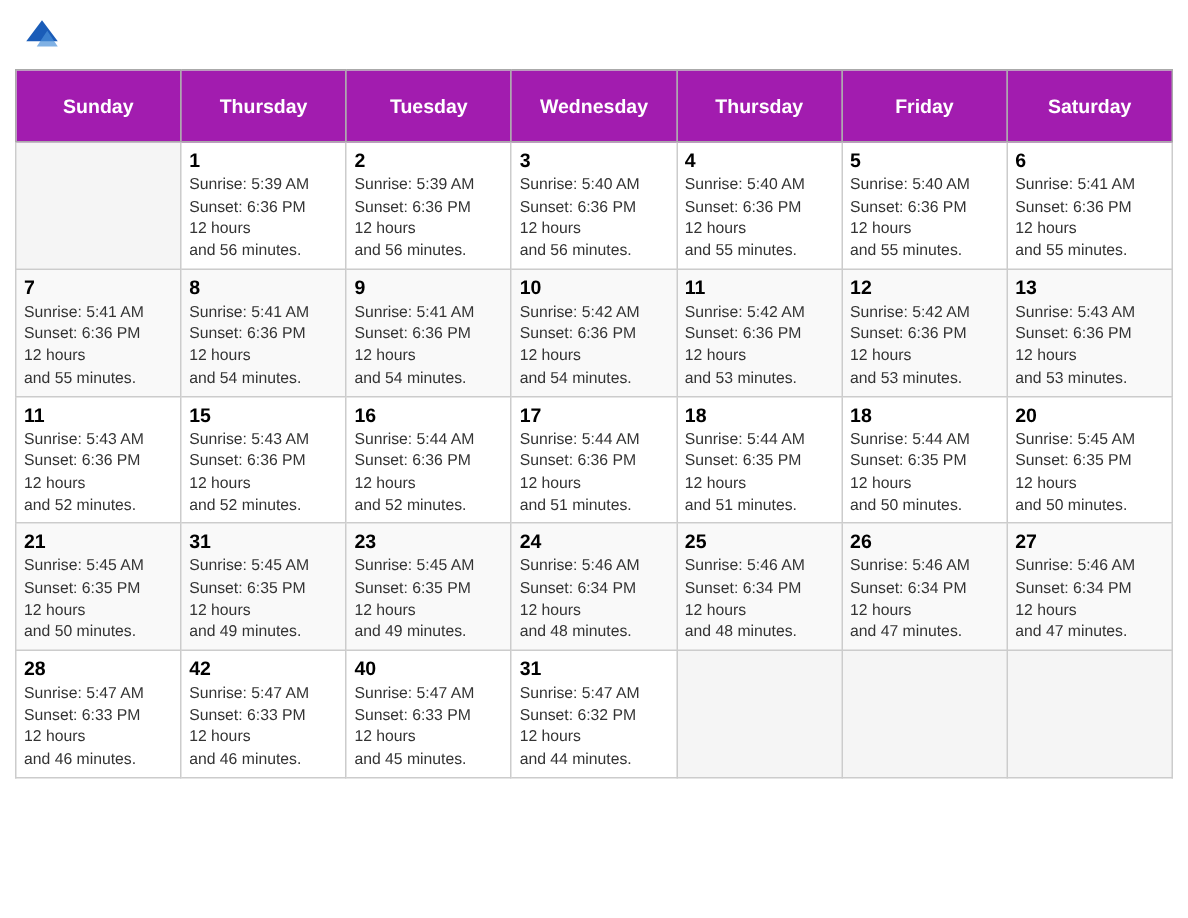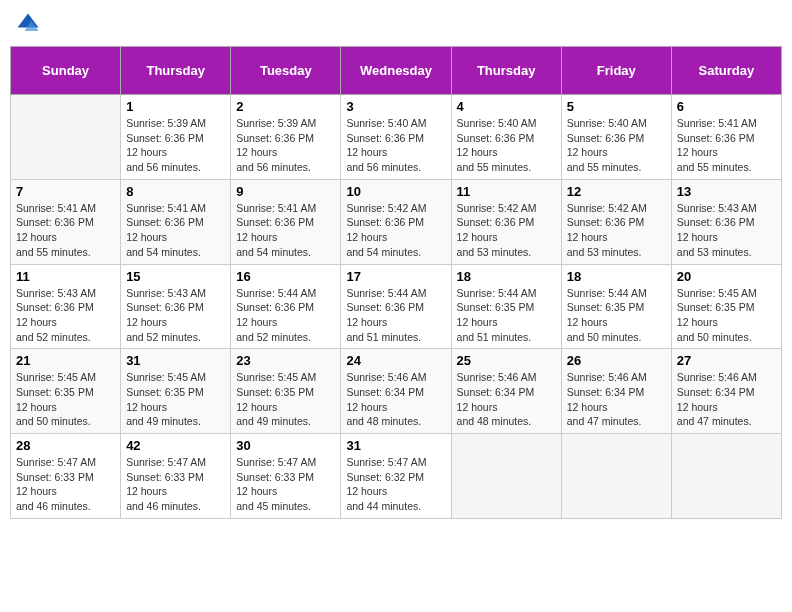--- a/index.html
+++ b/index.html
@@ -239,21 +239,21 @@
       <tr>
         <td>
           <span class="day-number">28</span>
           <div class="day-info">Sunrise: 5:47 AM<br>Sunset: 6:33 PM<br>12 hours<br>and 46 minutes.</div>
         </td>
         <td>
           <span class="day-number">42</span>
           <div class="day-info">Sunrise: 5:47 AM<br>Sunset: 6:33 PM<br>12 hours<br>and 46 minutes.</div>
         </td>
         <td>
-          <span class="day-number">30</span>
+          <span class="day-number">40</span>
           <div class="day-info">Sunrise: 5:47 AM<br>Sunset: 6:33 PM<br>12 hours<br>and 45 minutes.</div>
         </td>
         <td>
           <span class="day-number">31</span>
           <div class="day-info">Sunrise: 5:47 AM<br>Sunset: 6:32 PM<br>12 hours<br>and 44 minutes.</div>
         </td>
         <td class="empty"></td>
         <td class="empty"></td>
         <td class="empty"></td>
       </tr>

